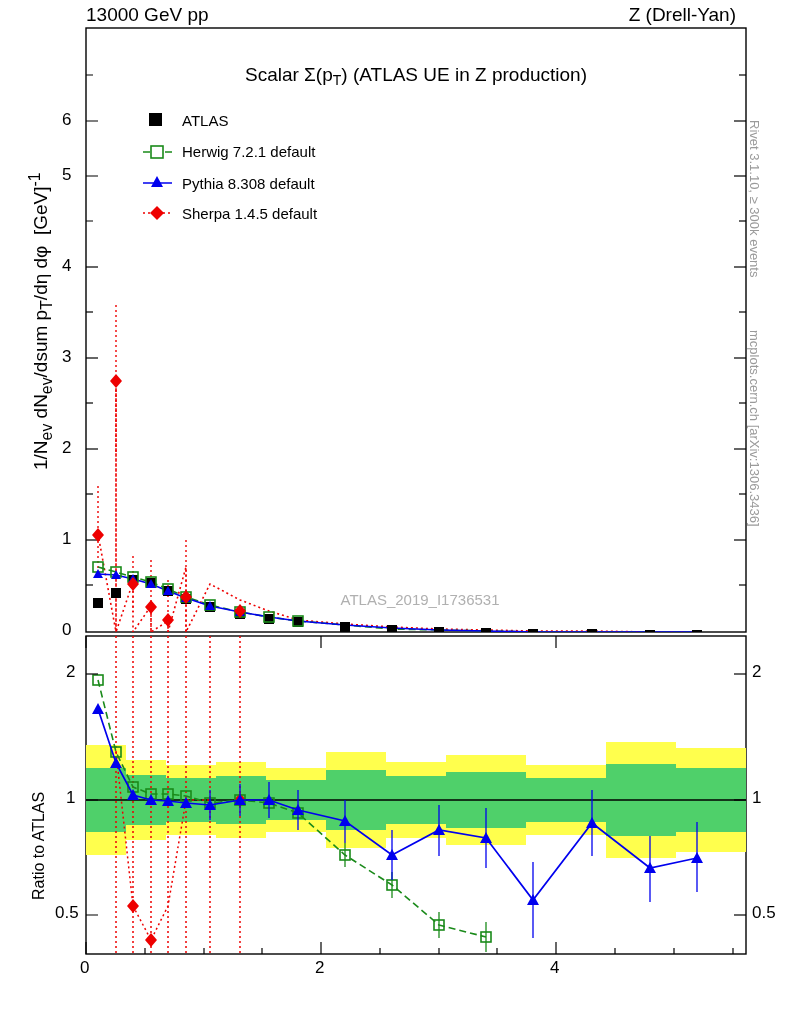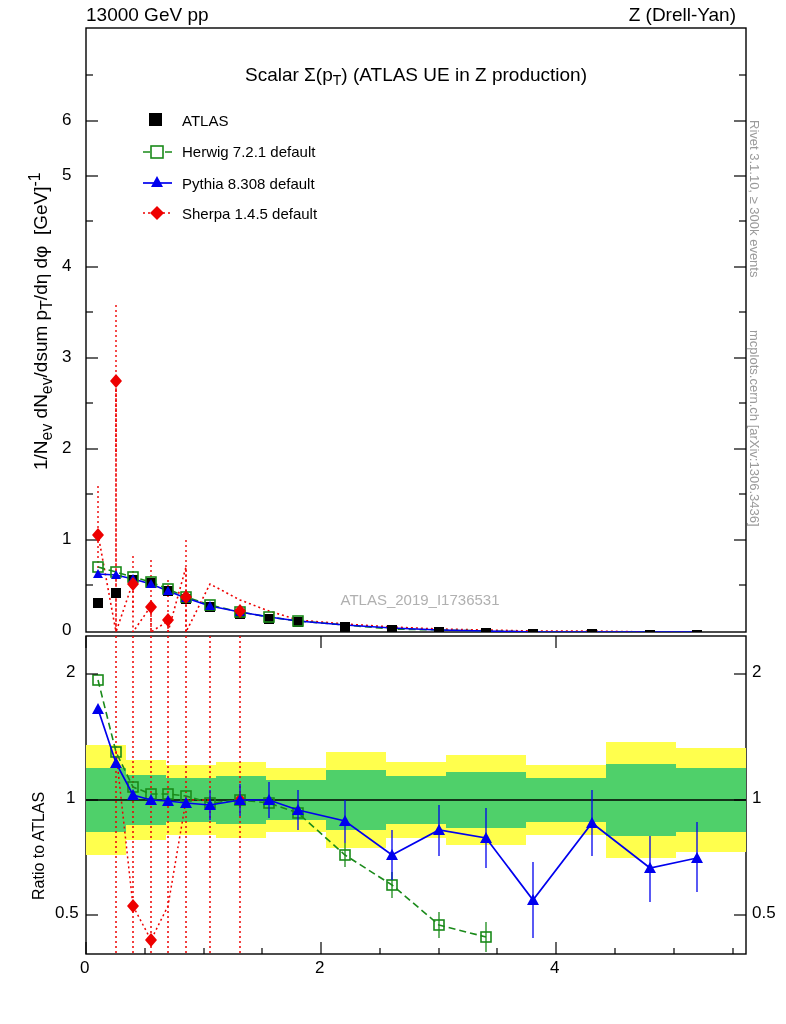--- a/index.html
+++ b/index.html
@@ -1,17 +1,17 @@
 <!DOCTYPE html>
 <html><head>
 <meta charset="utf-8">
 <style>
   html,body{margin:0;padding:0;background:#ffffff;}
   body{width:786px;height:1024px;font-family:"Liberation Sans",sans-serif;color:#000;}
-  #root{position:relative;width:786px;height:1024px;overflow:hidden;}
+  #root{position:relative;width:786px;height:1024px;overflow:hidden;border-radius:16px;}
   .abs{position:absolute;}
   .hdr{font-size:19px;}
   .rot{transform-origin:0 0;white-space:nowrap;}
   .axlbl{font-size:19px;}
   .tick{font-size:17px;}
   .small{font-size:13px;}
   .grey{color:#9a9a9a;}
   svg{display:block;}
   .frame{fill:none;stroke:#000;stroke-width:1.4;}
   .legtxt{font-size:15px;}

